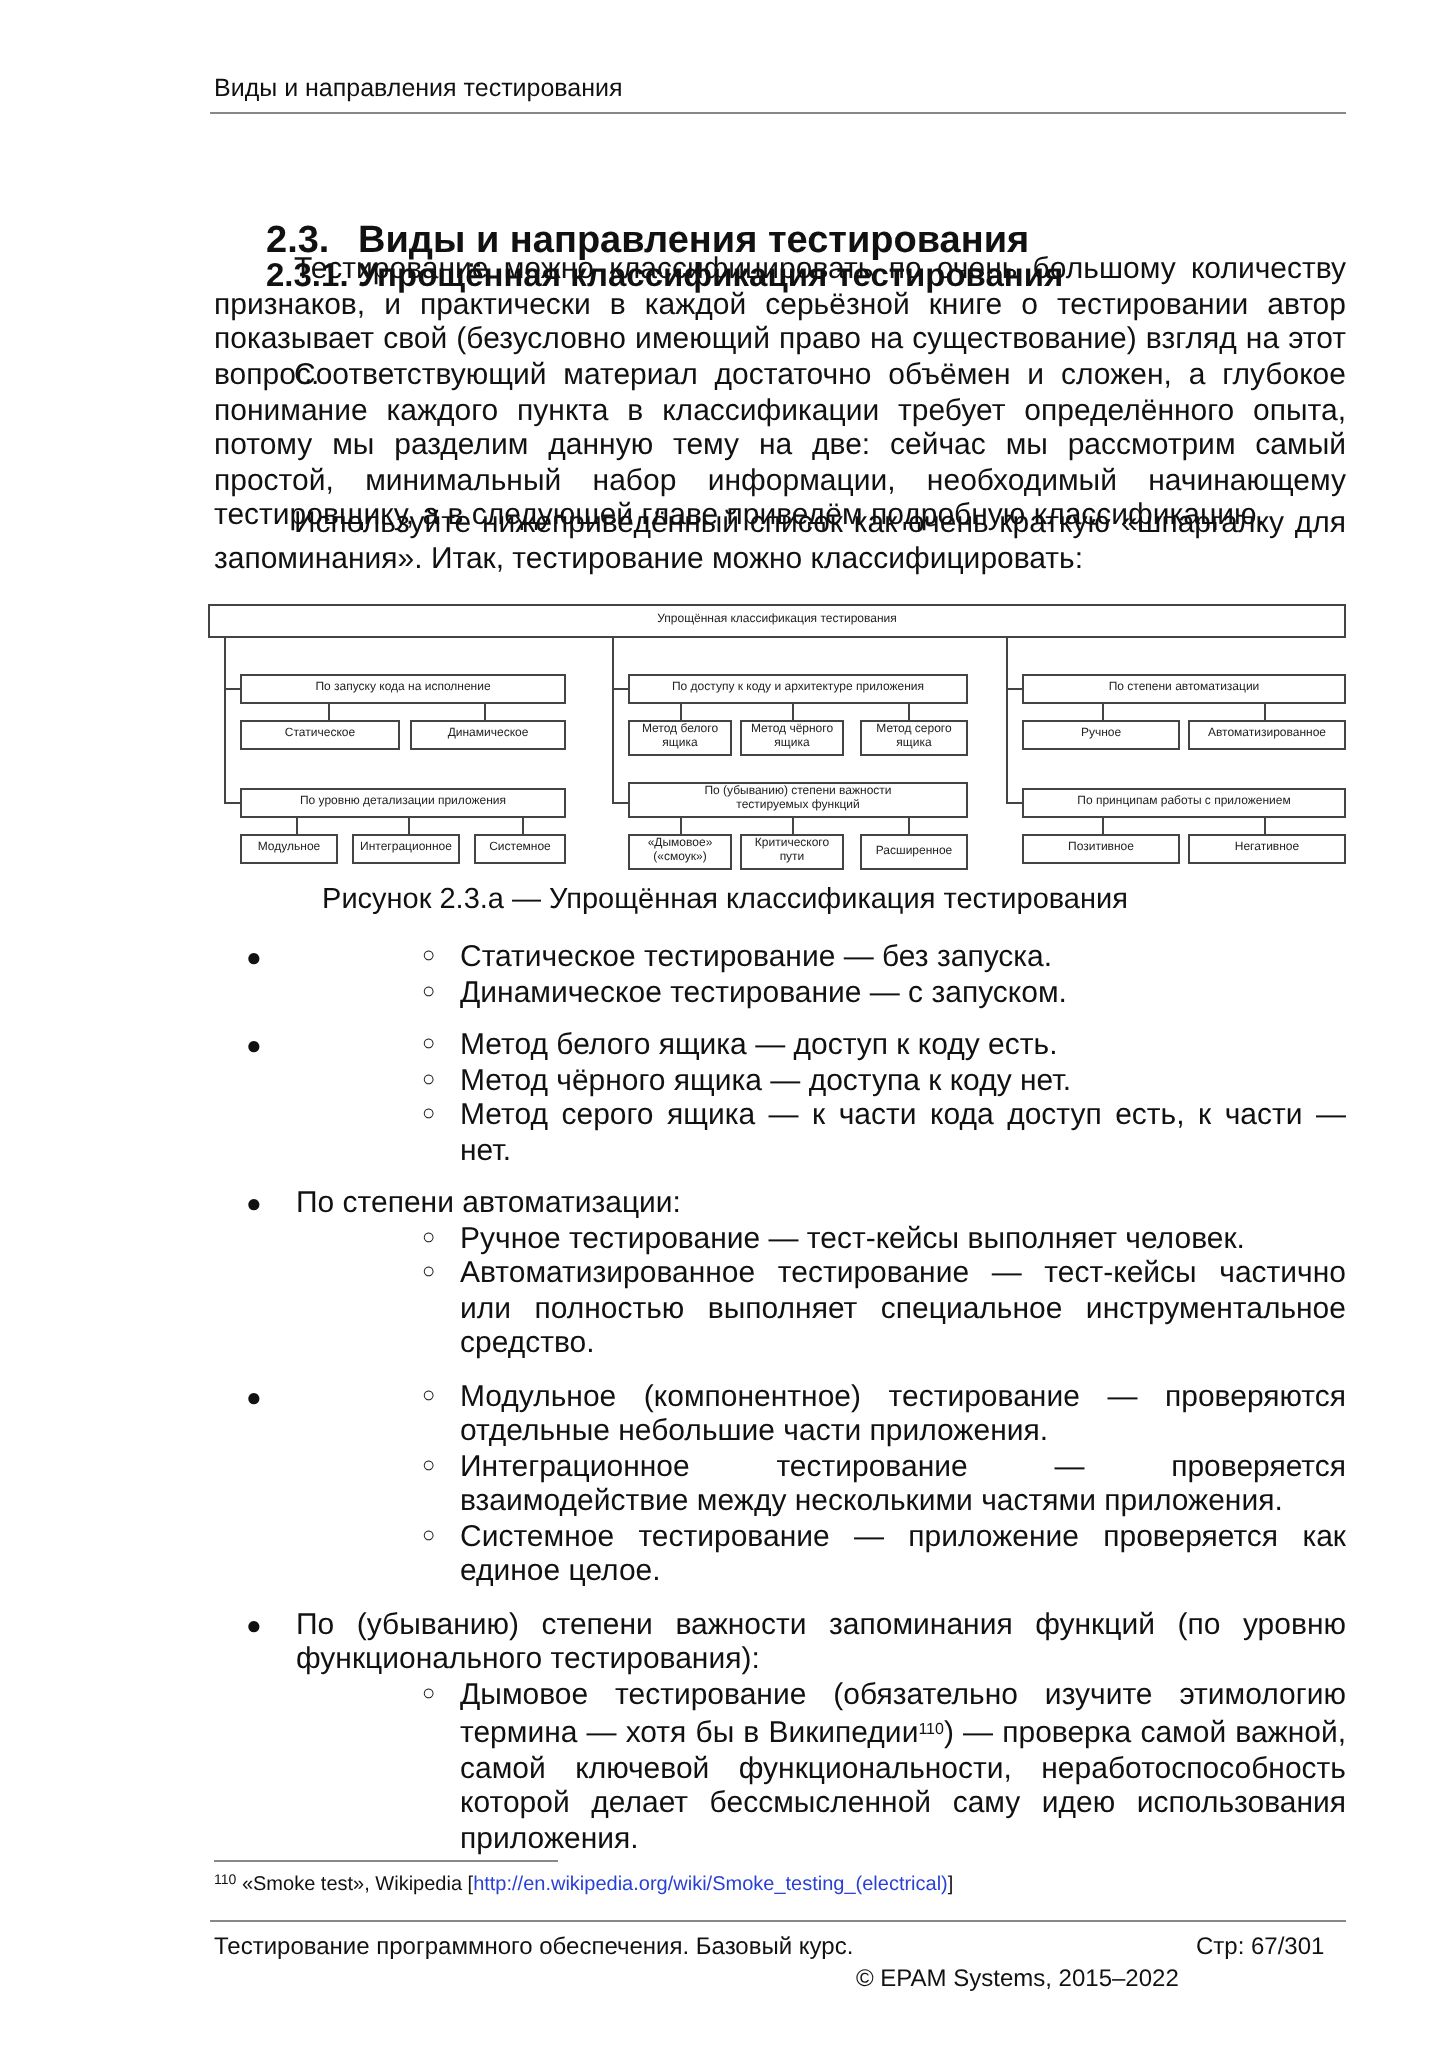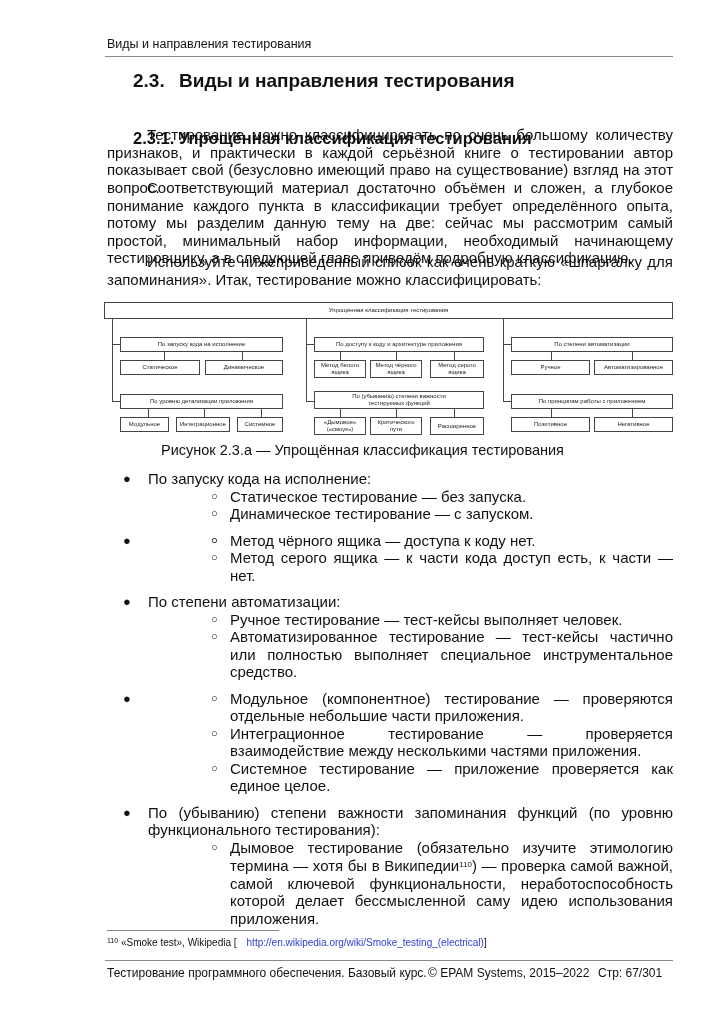--- a/index.html
+++ b/index.html
@@ -2,41 +2,41 @@
 <html><head>
 <meta charset="utf-8">
 <style>
   html, body { margin:0; padding:0; background:#fff; }
   body { width:725px; height:1024px; position:relative; overflow:hidden;
          font-family:"Liberation Sans", sans-serif; color:#111; }
   .abs { position:absolute; }
   .run-head { left:107px; top:37px; font-size:12.5px; }
   .hr { position:absolute; height:1px; background:#888; }
   .h2 { left:133px; top:70px; font-size:19px; font-weight:bold; }
-  .h2 .num { display:inline-block; width:46px; }
+  .h2 .num { display:inline-block; width:46px;margin-top:40px; }
   .h3 { left:133px; top:105px; font-size:16.5px; font-weight:bold;margin-top:24px; }
   .para { position:absolute; left:107px; width:566px; font-size:15px; line-height:17.6px;
           text-align:justify; }
   .para .ind { display:inline-block; width:40px; }
   
   .dg { position:absolute; left:104px; top:302px; width:570px; height:136px; }
   .box { position:absolute; border:1px solid #444; background:#fff; font-size:6px;
          display:flex; align-items:center; justify-content:center; text-align:center;
          line-height:7px; color:#222; box-sizing:border-box; }
   .ln { position:absolute; background:#444; }
   .caption { left:0; width:725px; top:442px; text-align:center; font-size:14.5px; }
   ul.lvl1 { list-style:none; margin:0; padding:0; position:absolute; left:107px; width:566px; font-size:15px; line-height:17.5px; }
   .item1 { position:relative; padding-left:41px; margin-bottom:9px; }
   .item1 .bul { position:absolute; left:16px; top:0; font-size:13px; }
   .sub { position:relative; padding-left:82px; text-align:justify; }
   .sub .bul2 { position:absolute; left:63px; top:0; font-size:11px; }
   .fn-line { left:107px; top:930px; width:172px; height:1px; background:#888; }
   .fn { left:107px; top:937px; font-size:10px; }
   .fn sup { font-size:7px; vertical-align:top; }
-  .fn .link { color:#2a3fd6;padding-left:10px; }
+  .fn .link { color:#2a3fd6; }
   .foot { top:966px; font-size:12px; }
   sup.s { font-size:8px; vertical-align:4px; }
 </style>
 </head>
 <body>
 
 <div class="abs run-head">Виды и направления тестирования</div>
 <div class="hr" style="left:105px;top:56px;width:568px;"></div>
 
 <div class="abs h2"><span class="num">2.3.</span><span>Виды и направления тестирования</span></div>
@@ -100,27 +100,26 @@
   <div class="ln" style="left:528px;top:107px;width:1px;height:8px;"></div>
   <div class="box" style="left:407px;top:115px;width:79px;height:15px;">Позитивное</div>
   <div class="box" style="left:490px;top:115px;width:79px;height:15px;">Негативное</div>
 </div>
 
 <div class="abs caption">Рисунок 2.3.a — Упрощённая классификация тестирования</div>
 
 <ul class="lvl1" style="top:470px;">
   <li class="item1">
     <span class="bul">●</span>
-    <div>По запуску кода на исполнение:</div>
     <div class="sub"><span class="bul2">○</span><span>Статическое тестирование — без запуска.</span></div>
     <div class="sub"><span class="bul2">○</span><span>Динамическое тестирование — с запуском.</span></div>
   </li>
   <li class="item1">
     <span class="bul">●</span>
-    <div class="sub"><span class="bul2">○</span></div>
+    <div class="sub"><span class="bul2">○</span><span>Метод белого ящика — доступ к коду есть.</span></div>
     <div class="sub"><span class="bul2">○</span><span>Метод чёрного ящика — доступа к коду нет.</span></div>
     <div class="sub"><span class="bul2">○</span><span>Метод серого ящика — к части кода доступ есть, к части — нет.</span></div>
   </li>
   <li class="item1">
     <span class="bul">●</span>
     <div>По степени автоматизации:</div>
     <div class="sub"><span class="bul2">○</span><span>Ручное тестирование — тест-кейсы выполняет человек.</span></div>
     <div class="sub"><span class="bul2">○</span><span>Автоматизированное тестирование — тест-кейсы частично или полностью выполняет специальное инструментальное средство.</span></div>
   </li>
   <li class="item1">
@@ -134,14 +133,14 @@
     <div style="text-align:justify;">По (убыванию) степени важности запоминания функций (по уровню функционального тестирования):</div>
     <div class="sub"><span class="bul2">○</span><span>Дымовое тестирование (обязательно изучите этимологию термина — хотя бы в Википедии</span><sup class="s">110</sup><span>) — проверка самой важной, самой ключевой функциональности, неработоспособность которой делает бессмысленной саму идею использования приложения.</span></div>
   </li>
 </ul>
 
 <div class="abs fn-line"></div>
 <div class="abs fn"><sup>110</sup> <span>«Smoke test», Wikipedia [</span><span class="link">http://en.wikipedia.org/wiki/Smoke_testing_(electrical)</span><span>]</span></div>
 
 <div class="hr" style="left:105px;top:960px;width:568px;"></div>
 <div class="abs foot" style="left:107px;">Тестирование программного обеспечения. Базовый курс.</div>
-<div class="abs foot" style="left:428px;">© EPAM Systems, 2015–2022</div>
+<div class="abs foot" style="left:428px;margin-top:16px;">© EPAM Systems, 2015–2022</div>
 <div class="abs foot" style="left:598px;">Стр: 67/301</div>
 
 </body></html>

